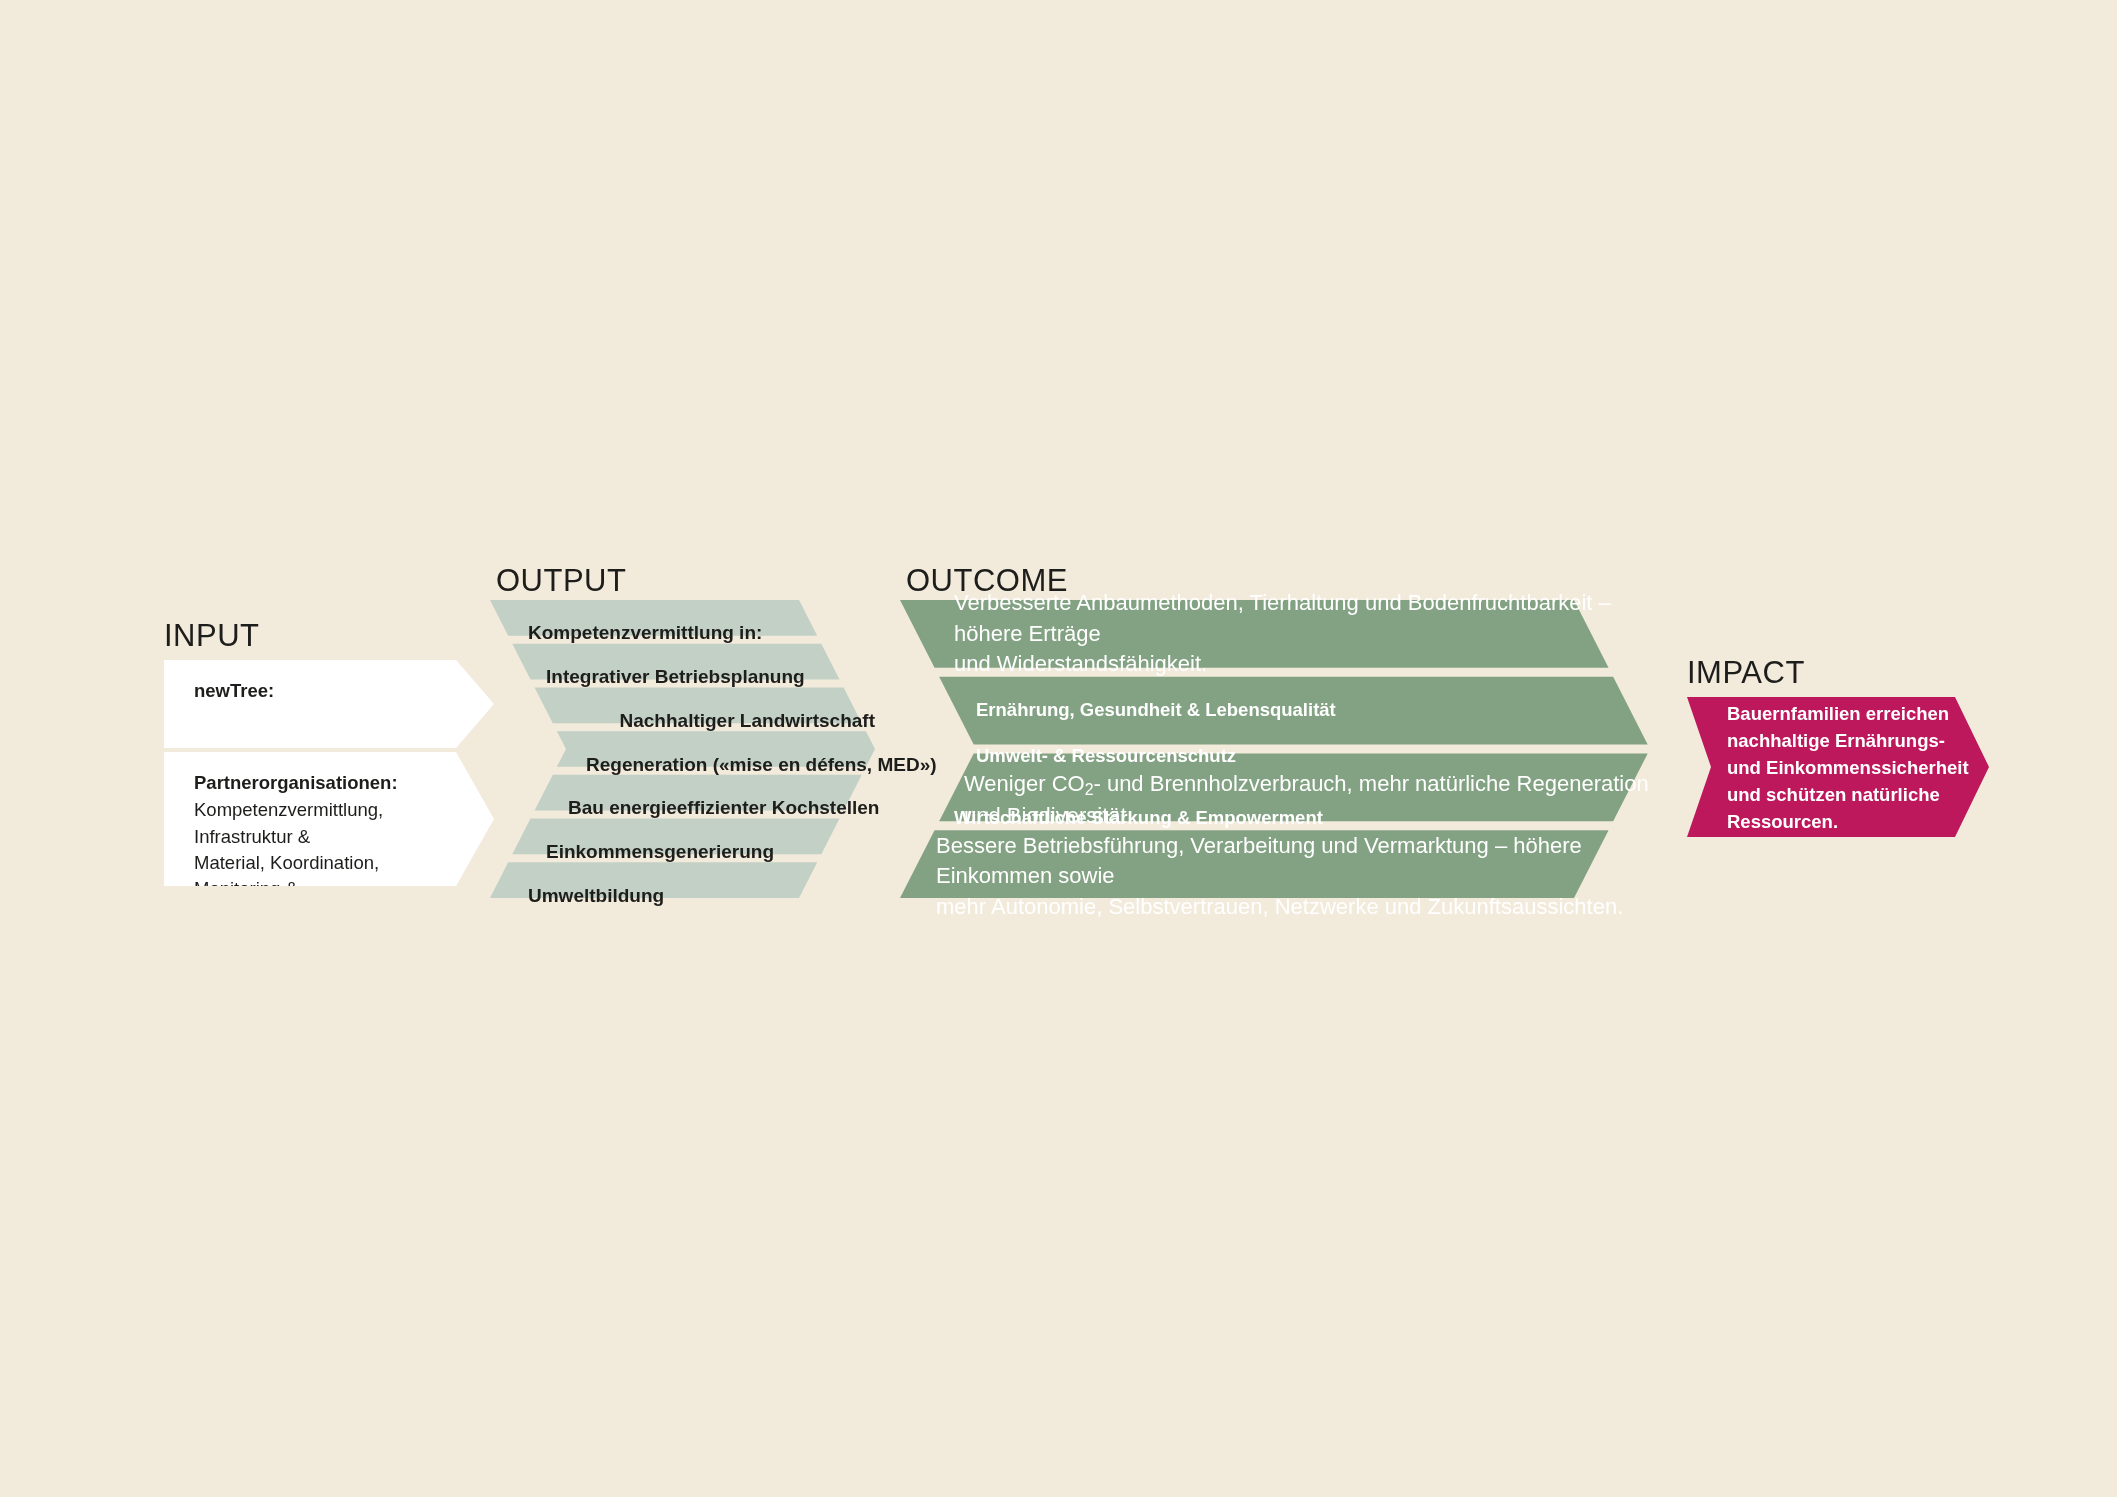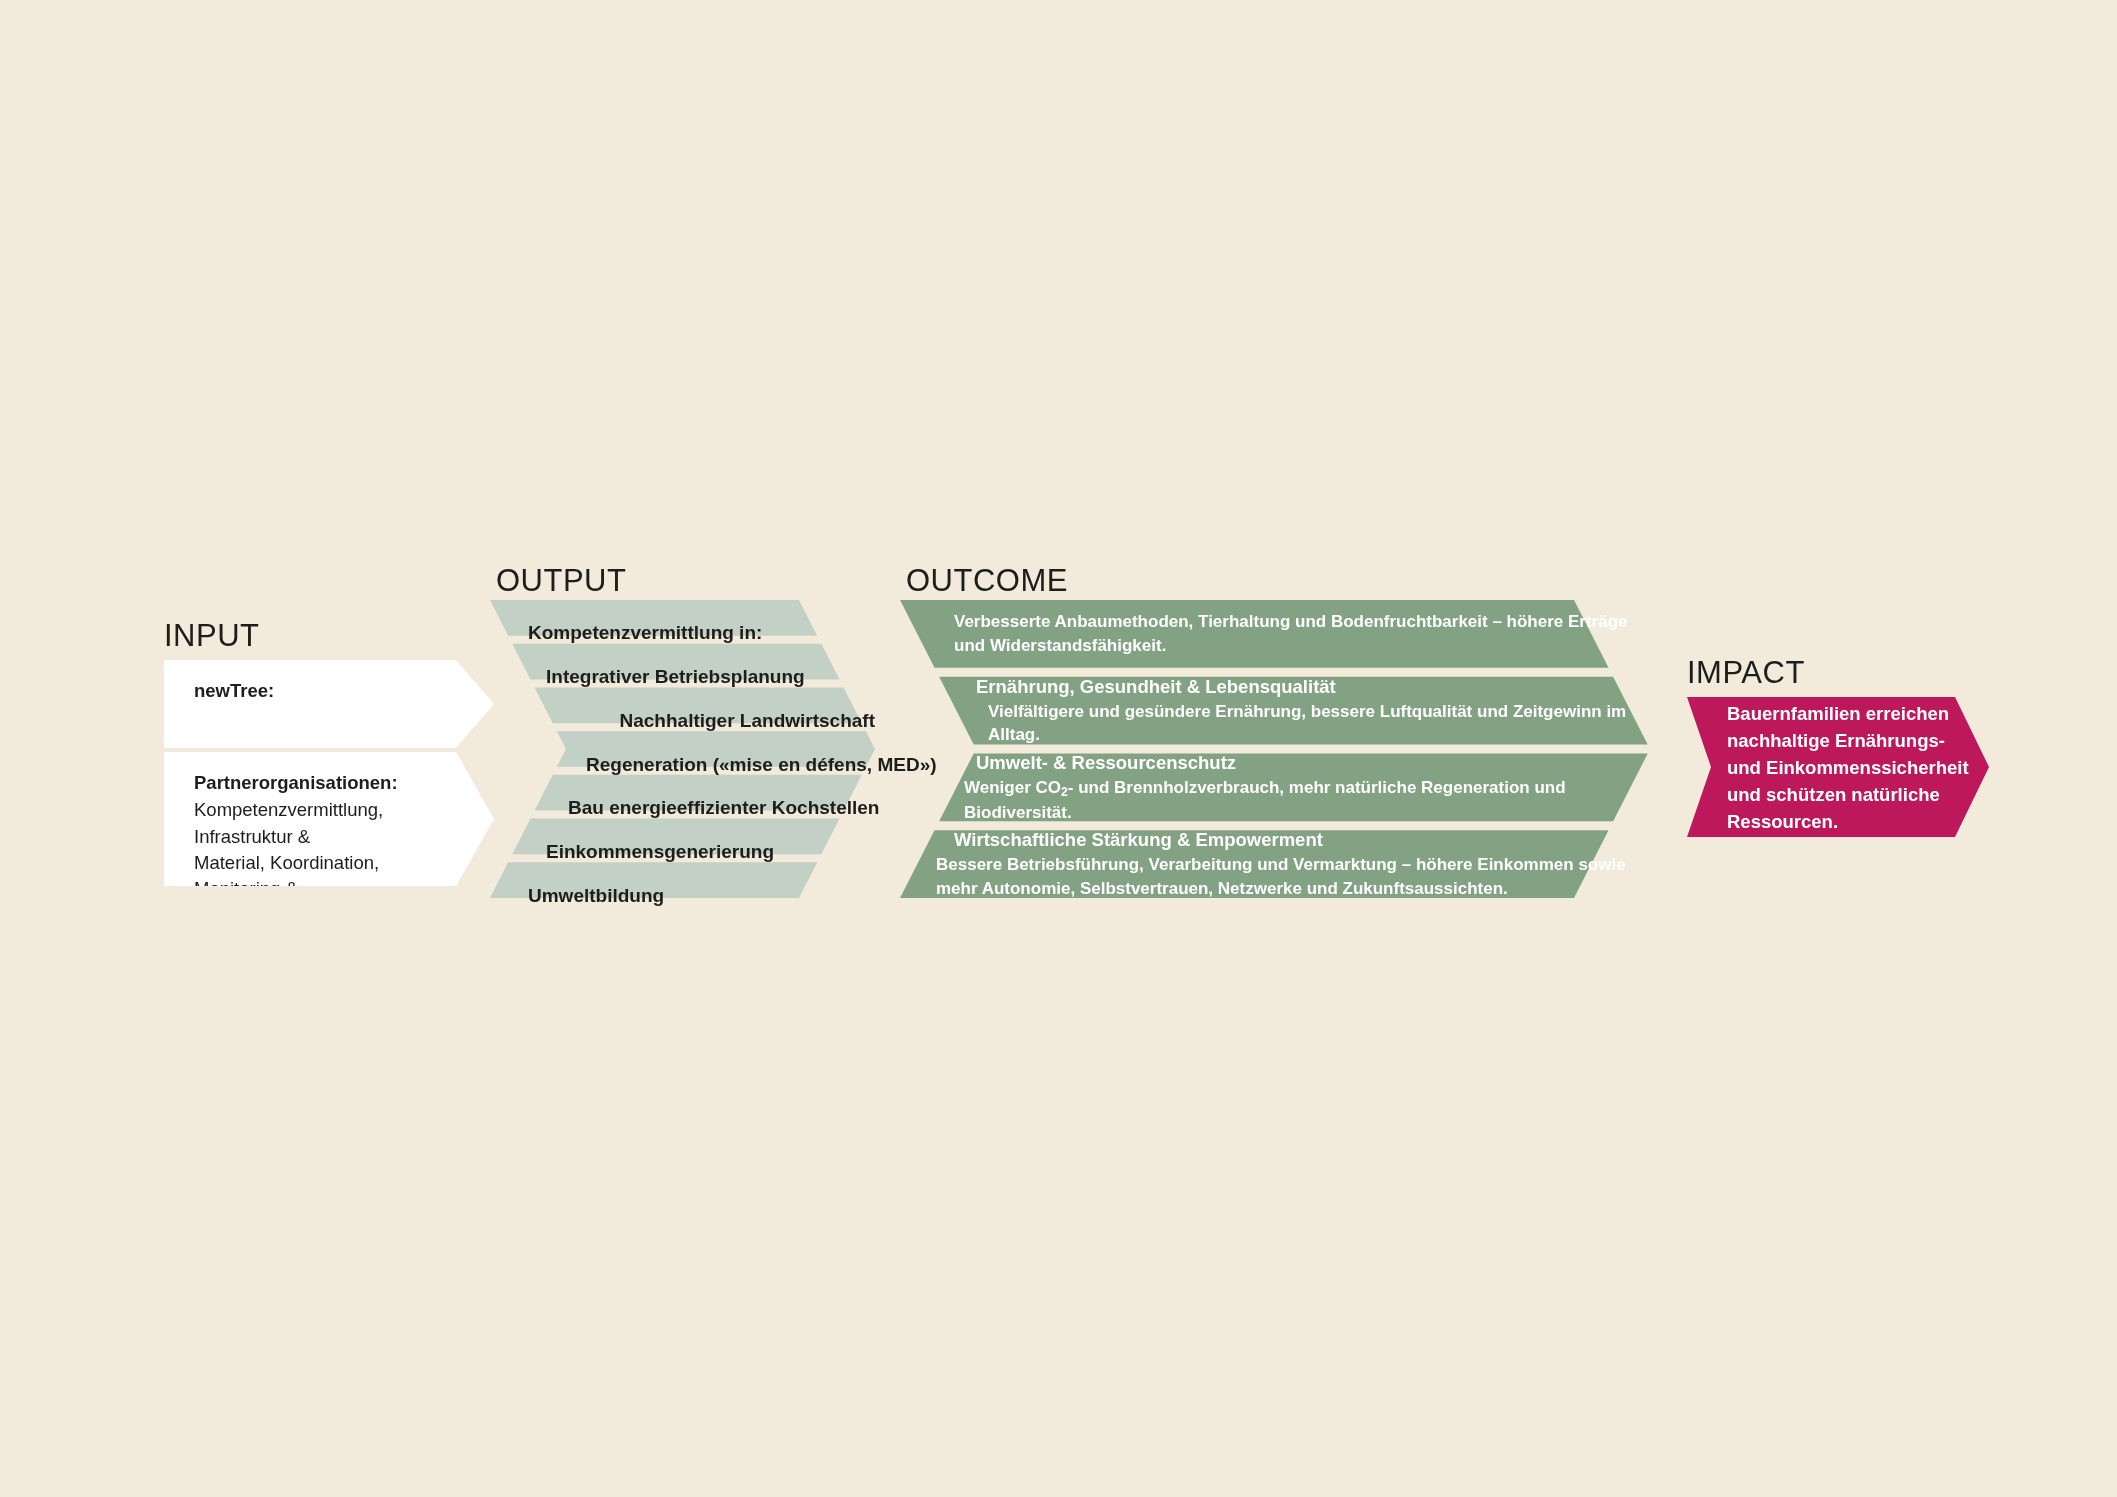--- a/index.html
+++ b/index.html
@@ -87,22 +87,22 @@
 
   
   .oc-title{
     font-size:18.5px;
     font-weight:700;
     color:#ffffff;
     line-height:1.35;
     white-space:nowrap;
   }
   .oc-desc{
-    font-size:17px;
-    font-weight:700;
+    font-size:22px;
+    font-weight:400;
     color:#ffffff;
     line-height:1.38;
     white-space:pre-line;
   }
 
   
   #impact-card{
     position:absolute;
     left:1687px; top:697px;
     width:302px; height:140px;
@@ -189,21 +189,20 @@
     <div id="outcome-labels">
         <div class="band" style="top: 0px; height: 67.75px;">
           <div class="bandtxt">
             <div class="oc-desc" style="padding-left: 54px;">Verbesserte Anbaumethoden, Tierhaltung und Bodenfruchtbarkeit – höhere Erträge
 und Widerstandsfähigkeit.</div>
           </div>
         </div>
         <div class="band" style="top: 76.75px; height: 67.75px;">
           <div class="bandtxt">
             <div class="oc-title" style="padding-left: 76px;">Ernährung, Gesundheit &amp; Lebensqualität</div>
-            <div class="oc-desc" style="padding-left: 88px;">Vielfältigere und gesündere Ernährung, bessere Luftqualität und Zeitgewinn im Alltag.</div>
           </div>
         </div>
         <div class="band" style="top: 153.5px; height: 67.75px;">
           <div class="bandtxt">
             <div class="oc-title" style="padding-left: 76px;">Umwelt- &amp; Ressourcenschutz</div>
             <div class="oc-desc" style="padding-left: 64px;">Weniger CO<sub>2</sub>- und Brennholzverbrauch, mehr natürliche Regeneration und Biodiversität.</div>
           </div>
         </div>
         <div class="band" style="top: 230.25px; height: 67.75px;">
           <div class="bandtxt">

